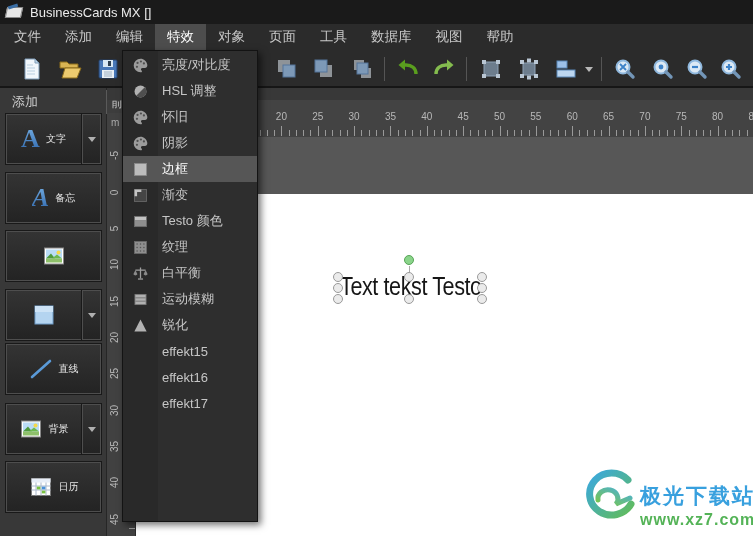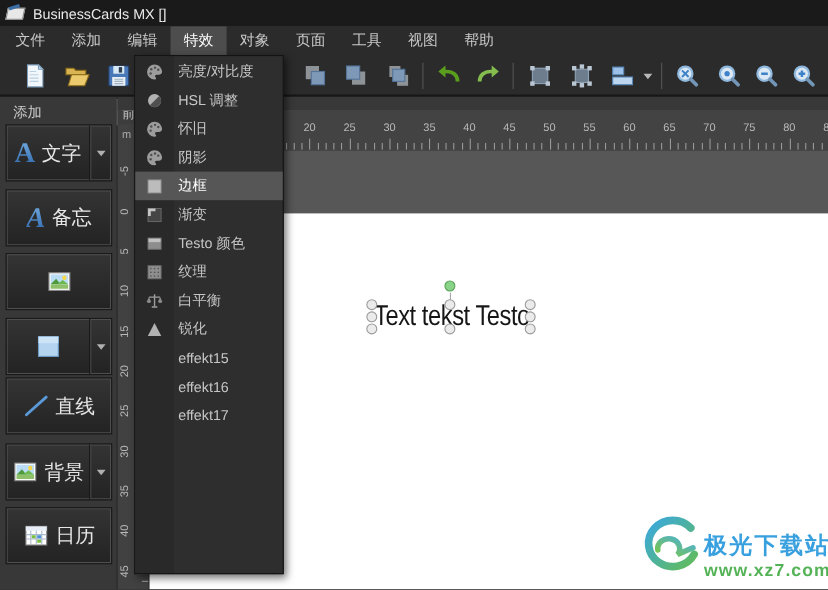--- a/index.html
+++ b/index.html
@@ -26,21 +26,21 @@
   .tbi{position:absolute;top:5px;width:28px;height:28px;display:flex;align-items:center;justify-content:center;}
   .tbi svg{width:24px;height:24px;}
   .tbsep{position:absolute;top:7px;width:1px;height:24px;background:#555;}
   .tbcaret{position:absolute;top:17px;width:0;height:0;border-left:4px solid transparent;border-right:4px solid transparent;border-top:5px solid #b8b8b8;}
   
   .sidebar{position:absolute;left:0;top:88px;width:107px;height:448px;background:#383838;border-right:1px solid #262626;}
   .sb-header{color:#cccccc;font-size:13px;padding:5px 0 0 12px;}
   .sb-btn{position:absolute;left:5px;width:97px;height:52px;background:linear-gradient(#343434,#232323);
     border:1px solid #191919;box-shadow:inset 0 0 0 1px #4e4e4e;display:flex;align-items:stretch;}
   .sb-main{flex:1;display:flex;align-items:center;justify-content:center;gap:6px;overflow:hidden;}
-  .sb-label{color:#e6e6e6;font-size:18px;font-family:Liberation Mono, monospace;}
+  .sb-label{color:#e6e6e6;font-size:10px;font-family:Liberation Mono, monospace;}
   .sb-arrow{width:20px;border-left:1px solid #191919;box-shadow:inset 1px 0 0 #4e4e4e;display:flex;align-items:center;justify-content:center;}
   .sb-arrow .tri{width:0;height:0;border-left:4px solid transparent;border-right:4px solid transparent;border-top:5px solid #b0b0b0;}
   .bigA{font-family:"Liberation Serif","DejaVu Serif",serif;font-weight:bold;font-size:26px;
     background:linear-gradient(#7ab4e8,#2a62a8);-webkit-background-clip:text;background-clip:text;color:transparent;}
   .bigA.italic{font-style:italic;}
   
   .pagetab{position:absolute;left:106px;top:90px;width:30px;height:24px;background:#3d3d3d;border:1px solid #5a5a5a;border-bottom:none;color:#c0c0c0;font-size:12px;padding:4px 0 0 4px;overflow:hidden;}
   .vruler{position:absolute;left:107px;top:113px;width:29px;height:423px;background:#414141;border-right:1px solid #2a2a2a;overflow:hidden;}
   .vruler .unit{position:absolute;left:4px;top:4px;color:#aaa;font-size:10px;}
   .vtick{position:absolute;background:#999;}
@@ -86,20 +86,21 @@
   </div>
 
   <div class="menubar" id="menubar">
       <div class="mitem">文件</div>
       <div class="mitem">添加</div>
       <div class="mitem">编辑</div>
       <div class="mitem active">特效</div>
       <div class="mitem">对象</div>
       <div class="mitem">页面</div>
       <div class="mitem">工具</div>
+      <div class="mitem">数据库</div>
       <div class="mitem">视图</div>
       <div class="mitem">帮助</div>
     </div>
 
   <div class="toolbar" id="toolbar">
       <span class="tbi" style="left: 18px;">
         <svg viewBox="0 0 24 24">
           <path d="M5 2h10l4 4v16H5z" fill="#f2f7fc" stroke="#7e9cb8"></path>
           <path d="M15 2l4 4h-4z" fill="#c4d9ea" stroke="#7e9cb8"></path>
           <path d="M7 8h6M7 11h8M7 14h8M7 17h8" stroke="#b9cfe0" stroke-width="1"></path>
@@ -619,20 +620,29 @@
             <path d="M4 6l-2.4 5a2.9 2.9 0 0 0 4.8 0z" fill="#8a8a8a"></path>
             <path d="M16 6l-2.4 5a2.9 2.9 0 0 0 4.8 0z" fill="#8a8a8a"></path>
             <path d="M7 16.5h6" stroke="#9e9e9e" stroke-width="1.5"></path>
           </svg>
         </span>
         <span class="fxlabel">白平衡</span>
       </div>
       <div class="fxitem">
         <span class="fxicon">
           <svg viewBox="0 0 20 20">
+            <rect x="3.5" y="4" width="13" height="12" fill="#b0b0b0" stroke="#7a7a7a"></rect>
+            <path d="M3.5 8h13M3.5 12h13" stroke="#8a8a8a" stroke-width="1.6"></path>
+          </svg>
+        </span>
+        <span class="fxlabel">运动模糊</span>
+      </div>
+      <div class="fxitem">
+        <span class="fxicon">
+          <svg viewBox="0 0 20 20">
             <path d="M10 3l7.2 14H2.8z" fill="#b2b2b2"></path>
           </svg>
         </span>
         <span class="fxlabel">锐化</span>
       </div>
       <div class="fxitem">
         <span class="fxicon"></span>
         <span class="fxlabel">effekt15</span>
       </div>
       <div class="fxitem">

